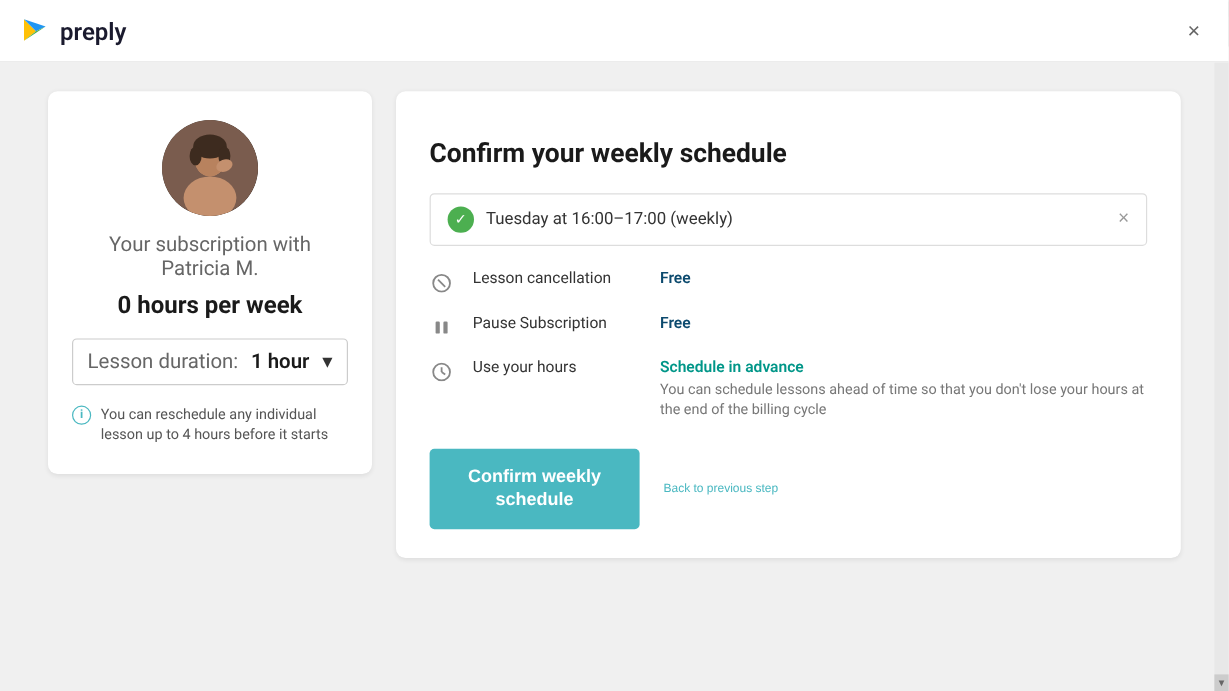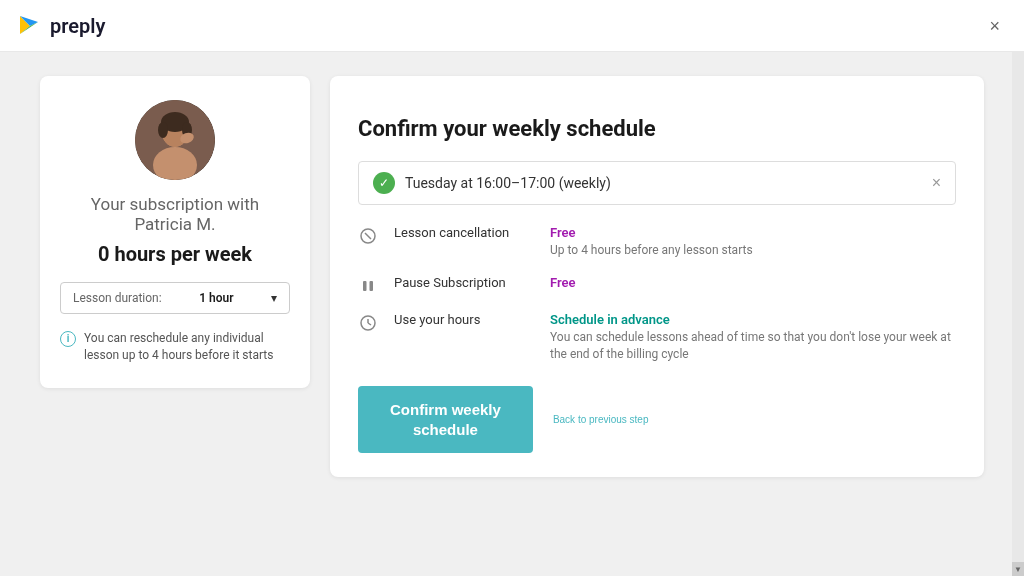--- a/index.html
+++ b/index.html
@@ -110,21 +110,21 @@
       margin-bottom: 16px;
     }
 
     .lesson-duration-select {
       display: flex;
       align-items: center;
       justify-content: space-between;
       border: 1px solid #ccc;
       border-radius: 4px;
       padding: 8px 12px;
-      font-size: 12px;
+      font-size: 17px;
       color: #333;
       cursor: pointer;
       background: #fff;
       width: 100%;
       margin-bottom: 16px;
     }
 
     .lesson-duration-select span:first-child {
       color: #666;
     }
@@ -248,21 +248,21 @@
       color: #333;
     }
 
     .feature-details {
       flex: 1;
     }
 
     .feature-status {
       font-size: 13px;
       font-weight: 600;
-      color: #a21caf;
+      color: #0c4a6e;
       margin-bottom: 2px;
     }
 
     .feature-status.teal {
       color: #009688;
     }
 
     .feature-desc {
       font-size: 12px;
       color: #777;
@@ -400,21 +400,20 @@
       <div class="feature-row">
         <div class="feature-icon-wrap">
           <svg width="16" height="16" viewBox="0 0 16 16">
             <circle cx="8" cy="8" r="7" stroke="#888" stroke-width="1.5" fill="none"></circle>
             <line x1="5" y1="5" x2="11" y2="11" stroke="#888" stroke-width="1.5"></line>
           </svg>
         </div>
         <div class="feature-label">Lesson cancellation</div>
         <div class="feature-details">
           <div class="feature-status">Free</div>
-          <div class="feature-desc">Up to 4 hours before any lesson starts</div>
         </div>
       </div>
 
       <div class="feature-row">
         <div class="feature-icon-wrap">
           <svg width="14" height="14" viewBox="0 0 14 14">
             <rect x="2" y="2" width="3.5" height="10" rx="1" fill="#888"></rect>
             <rect x="8.5" y="2" width="3.5" height="10" rx="1" fill="#888"></rect>
           </svg>
         </div>
@@ -428,21 +427,21 @@
         <div class="feature-icon-wrap">
           <svg width="16" height="16" viewBox="0 0 16 16">
             <circle cx="8" cy="8" r="7" stroke="#888" stroke-width="1.5" fill="none"></circle>
             <line x1="8" y1="4" x2="8" y2="8" stroke="#888" stroke-width="1.5"></line>
             <line x1="8" y1="8" x2="11" y2="10" stroke="#888" stroke-width="1.5"></line>
           </svg>
         </div>
         <div class="feature-label">Use your hours</div>
         <div class="feature-details">
           <div class="feature-status teal">Schedule in advance</div>
-          <div class="feature-desc">You can schedule lessons ahead of time so that you don't lose your week at the end of the billing cycle</div>
+          <div class="feature-desc">You can schedule lessons ahead of time so that you don't lose your hours at the end of the billing cycle</div>
         </div>
       </div>
 
     </div>
 
     <div class="bottom-actions">
       <button class="confirm-btn">Confirm weekly<br>schedule</button>
       <button class="back-link">Back to previous step</button>
     </div>
 

